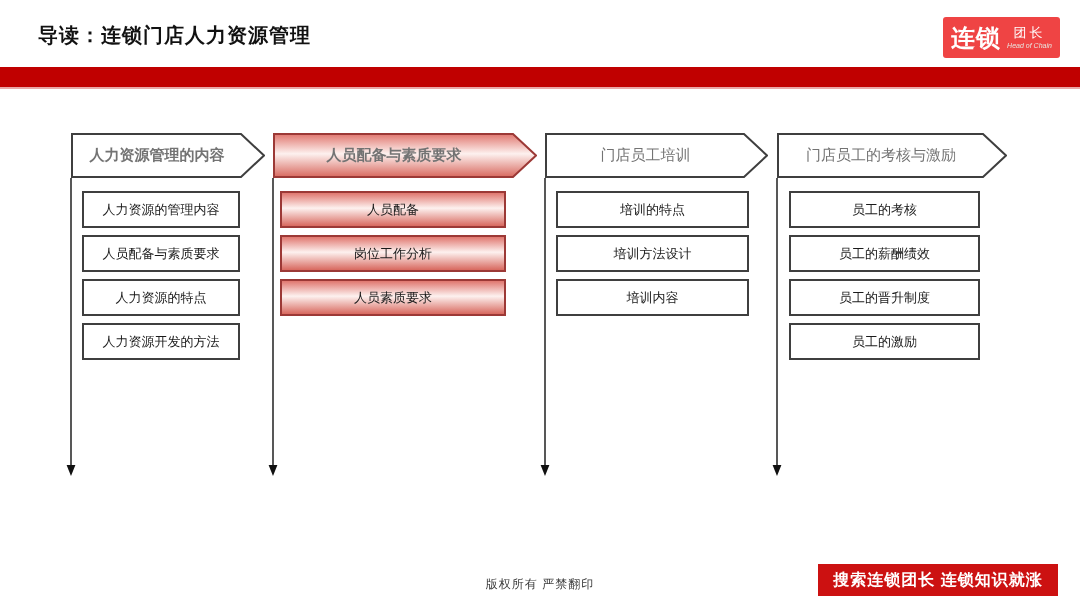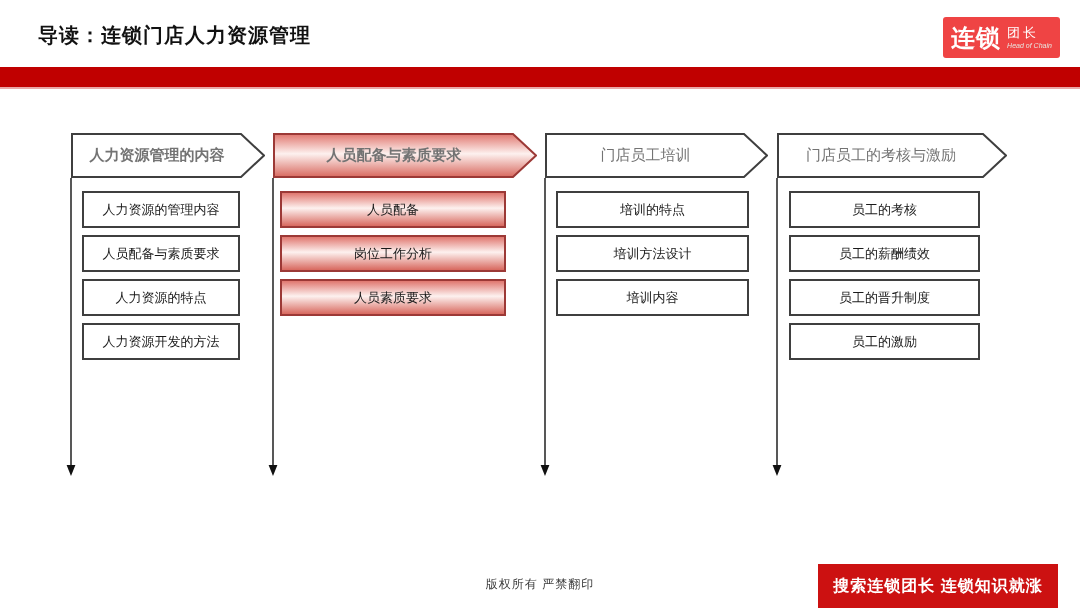--- a/index.html
+++ b/index.html
@@ -14,21 +14,21 @@
     position:absolute;left:38px;top:22px;
     font-size:20px;font-weight:bold;letter-spacing:1px;color:#111;
   }
   .logo{
     position:absolute;left:943px;top:17px;width:117px;height:41px;
     background:#ef4444;border-radius:3px;
     display:flex;align-items:center;justify-content:center;gap:6px;
     color:#fff;
   }
   .logo-primary{font-size:24px;font-weight:bold;line-height:1;letter-spacing:1px;}
-  .logo-right{display:flex;flex-direction:column;align-items:flex-start;line-height:1;}
+  .logo-right{display:flex;flex-direction:column;align-items:center;line-height:1;}
   .logo-secondary{font-size:13px;letter-spacing:3px;border:0;}
   .logo-tagline{font-size:7px;font-style:italic;color:#e8e6e0;margin-top:3px;white-space:nowrap;}
   .red-bar{
     position:absolute;left:0;top:67px;width:1080px;height:20px;
     border-bottom:2px solid #eaa7a7;
   }
   
   .col{position:absolute;top:133px;}
   .hdr{position:relative;height:45px;}
   .hdr svg{position:absolute;left:0;top:0;display:block;}
@@ -54,21 +54,21 @@
   .c0{left:71px;}  .c0 .hdr{width:194px;} .c0 .items{left:11px;top:58px;} .c0 .box{width:158px;}
   .c1{left:273px;} .c1 .hdr{width:264px;} .c1 .items{left:7px;top:58px;}  .c1 .box{width:226px;}
   .c2{left:545px;} .c2 .hdr{width:223px;} .c2 .items{left:11px;top:58px;} .c2 .box{width:193px;}
   .c3{left:777px;} .c3 .hdr{width:230px;} .c3 .items{left:12px;top:58px;} .c3 .box{width:191px;}
   
   .copyright{
     position:absolute;left:430px;top:576px;width:220px;
     text-align:center;font-size:12px;color:#3c3c3c;letter-spacing:1px;
   }
   .promo{
-    position:absolute;left:818px;top:564px;width:240px;height:44px;
+    position:absolute;left:818px;top:564px;width:240px;height:32px;
     display:flex;align-items:center;justify-content:center;
     color:#ffffff;font-size:16px;font-weight:bold;letter-spacing:1px;white-space:nowrap;
   }
 </style>
 </head>
 <body>
 
 <svg width="0" height="0" style="position:absolute">
   <defs>
     <linearGradient id="gradPink" x1="0" y1="0" x2="0" y2="1">

